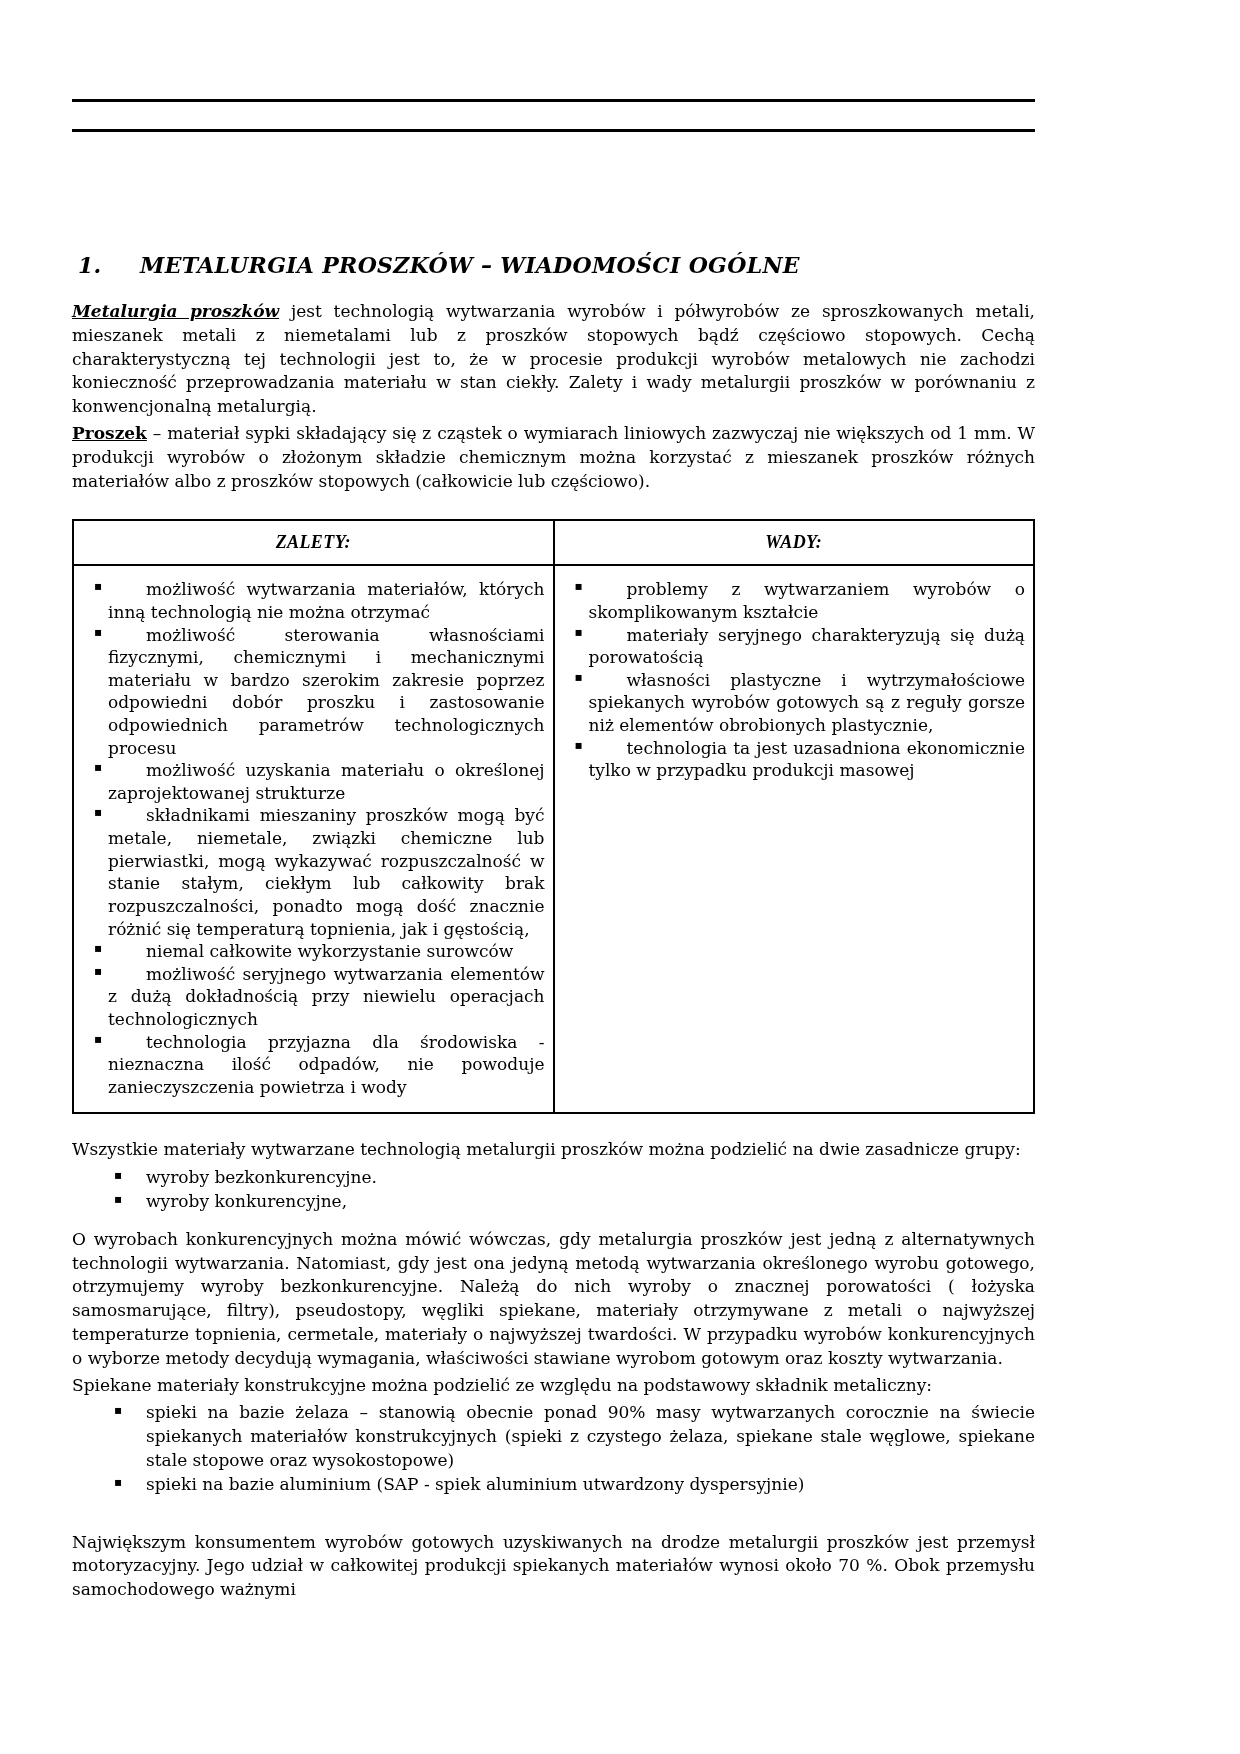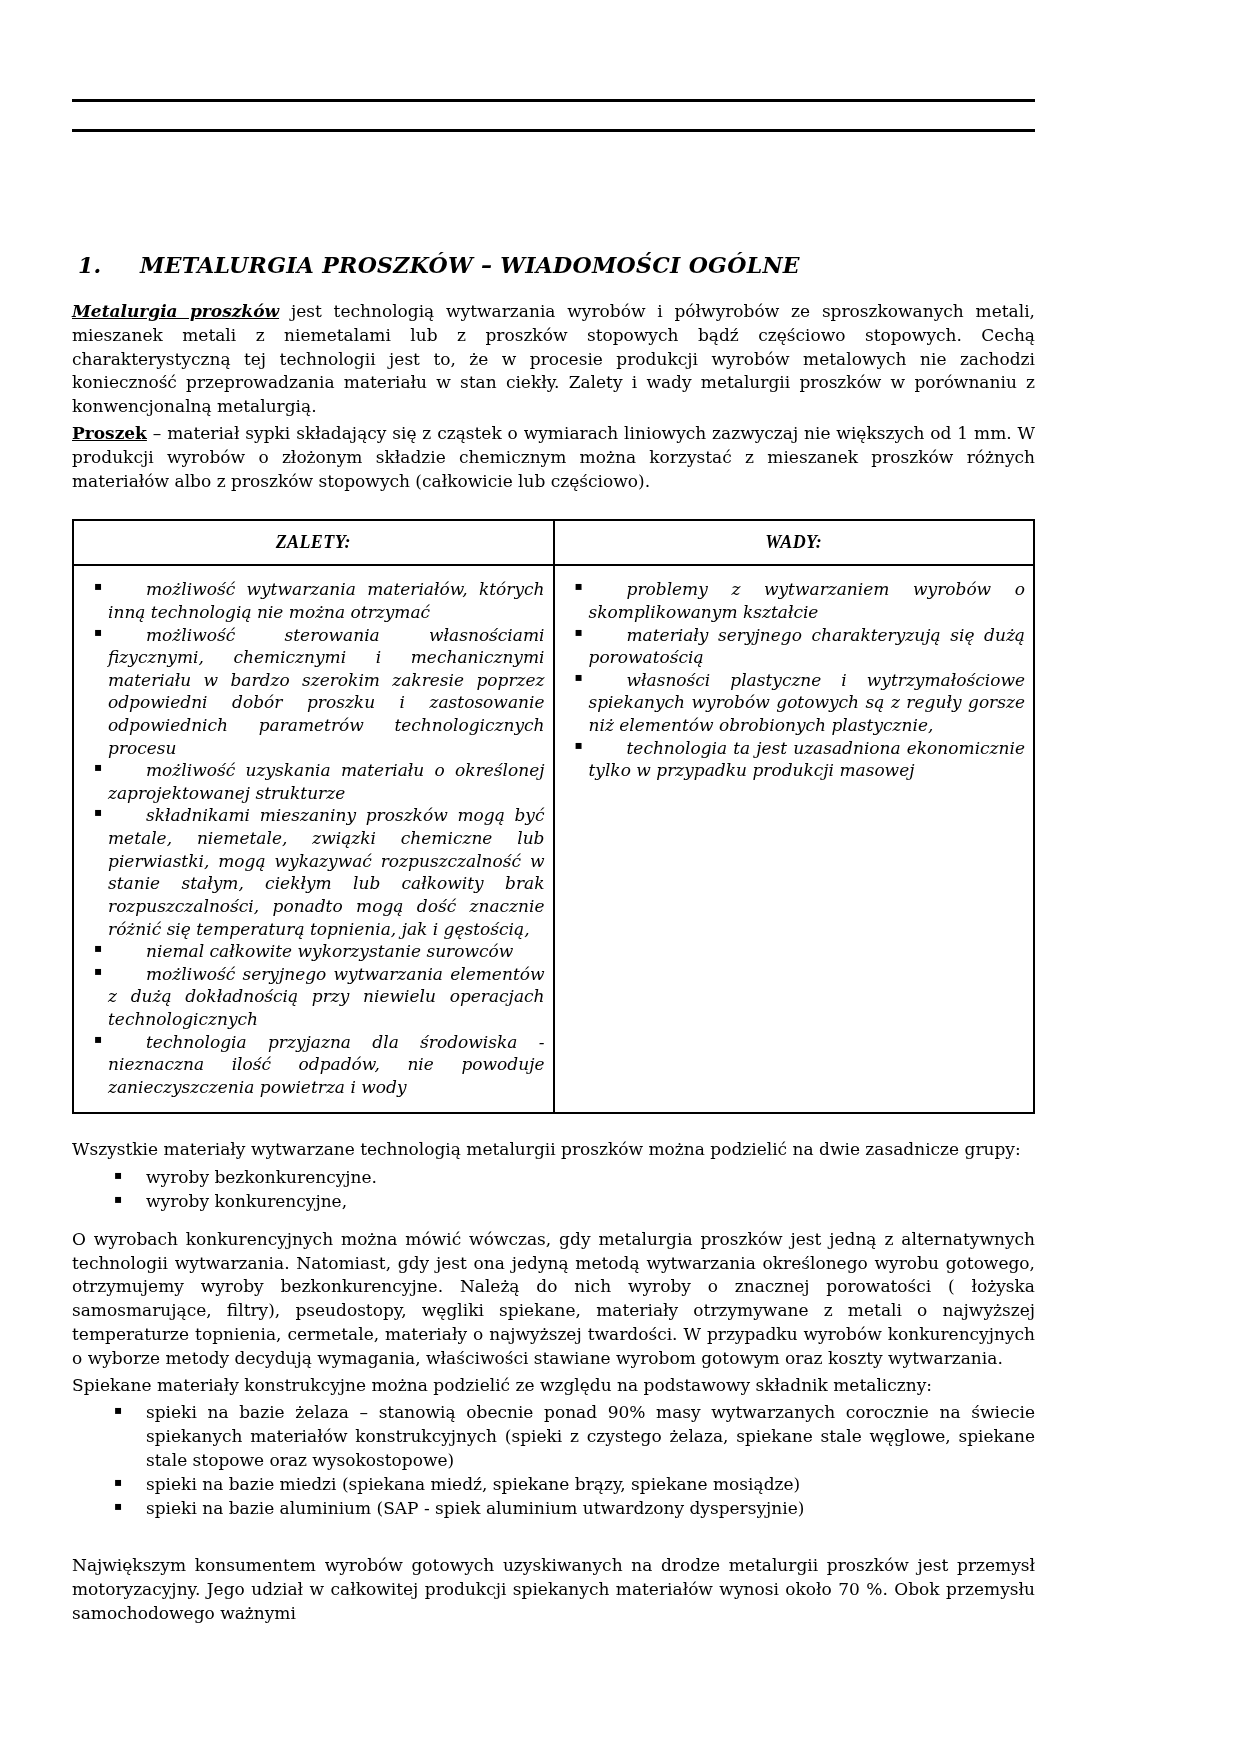--- a/index.html
+++ b/index.html
@@ -42,21 +42,21 @@
   p.para-first { margin-top: 22px; }
   .term { font-weight: bold; text-decoration: underline; }
   .term-italic { font-style: italic; }
 
   table.zw {
     width: 100%;
     border-collapse: collapse;
     margin-top: 26px;
     table-layout: fixed;
   }
-  table.zw th, table.zw td { border: 2px solid #000; width: 50%; font-style: italic; }
+  table.zw th, table.zw td { border: 2px solid #000; width: 50%; }
   table.zw th {
     font-family: Liberation Serif, serif;
     font-style: italic;
     font-weight: bold;
     font-size: 18px;
     text-align: center;
     padding: 11px 4px;
     letter-spacing: 0.4px;
   }
   table.zw td {
@@ -161,19 +161,18 @@
     <li>wyroby bezkonkurencyjne.</li>
     <li>wyroby konkurencyjne,</li>
   </ul>
 
   <p class="para para-tight">O wyrobach konkurencyjnych można mówić wówczas, gdy metalurgia proszków jest jedną z alternatywnych technologii wytwarzania. Natomiast, gdy jest ona jedyną metodą wytwarzania określonego wyrobu gotowego, otrzymujemy wyroby bezkonkurencyjne. Należą do nich wyroby o znacznej porowatości ( łożyska samosmarujące, filtry), pseudostopy, węgliki spiekane, materiały otrzymywane z metali o najwyższej temperaturze topnienia, cermetale, materiały o najwyższej twardości. W przypadku wyrobów konkurencyjnych o wyborze metody decydują wymagania, właściwości stawiane wyrobom gotowym oraz koszty wytwarzania.</p>
 
   <p class="para">Spiekane materiały konstrukcyjne można podzielić ze względu na podstawowy składnik metaliczny:</p>
 
   <ul class="body-list">
     <li>spieki na bazie żelaza – stanowią obecnie ponad 90% masy wytwarzanych corocznie na świecie spiekanych materiałów konstrukcyjnych (spieki z czystego żelaza, spiekane stale węglowe, spiekane stale stopowe oraz wysokostopowe)</li>
-    <li>spieki na bazie miedzi (spiekana miedź, spiekane brązy, spiekane mosiądze)</li>
     <li>spieki na bazie aluminium (SAP - spiek aluminium utwardzony dyspersyjnie)</li>
   </ul>
 
   <p class="para para-final">Największym konsumentem wyrobów gotowych uzyskiwanych na drodze metalurgii proszków jest przemysł motoryzacyjny. Jego udział w całkowitej produkcji spiekanych materiałów wynosi około 70 %. Obok przemysłu samochodowego ważnymi</p>
 
 </div>
 
 </body></html>

